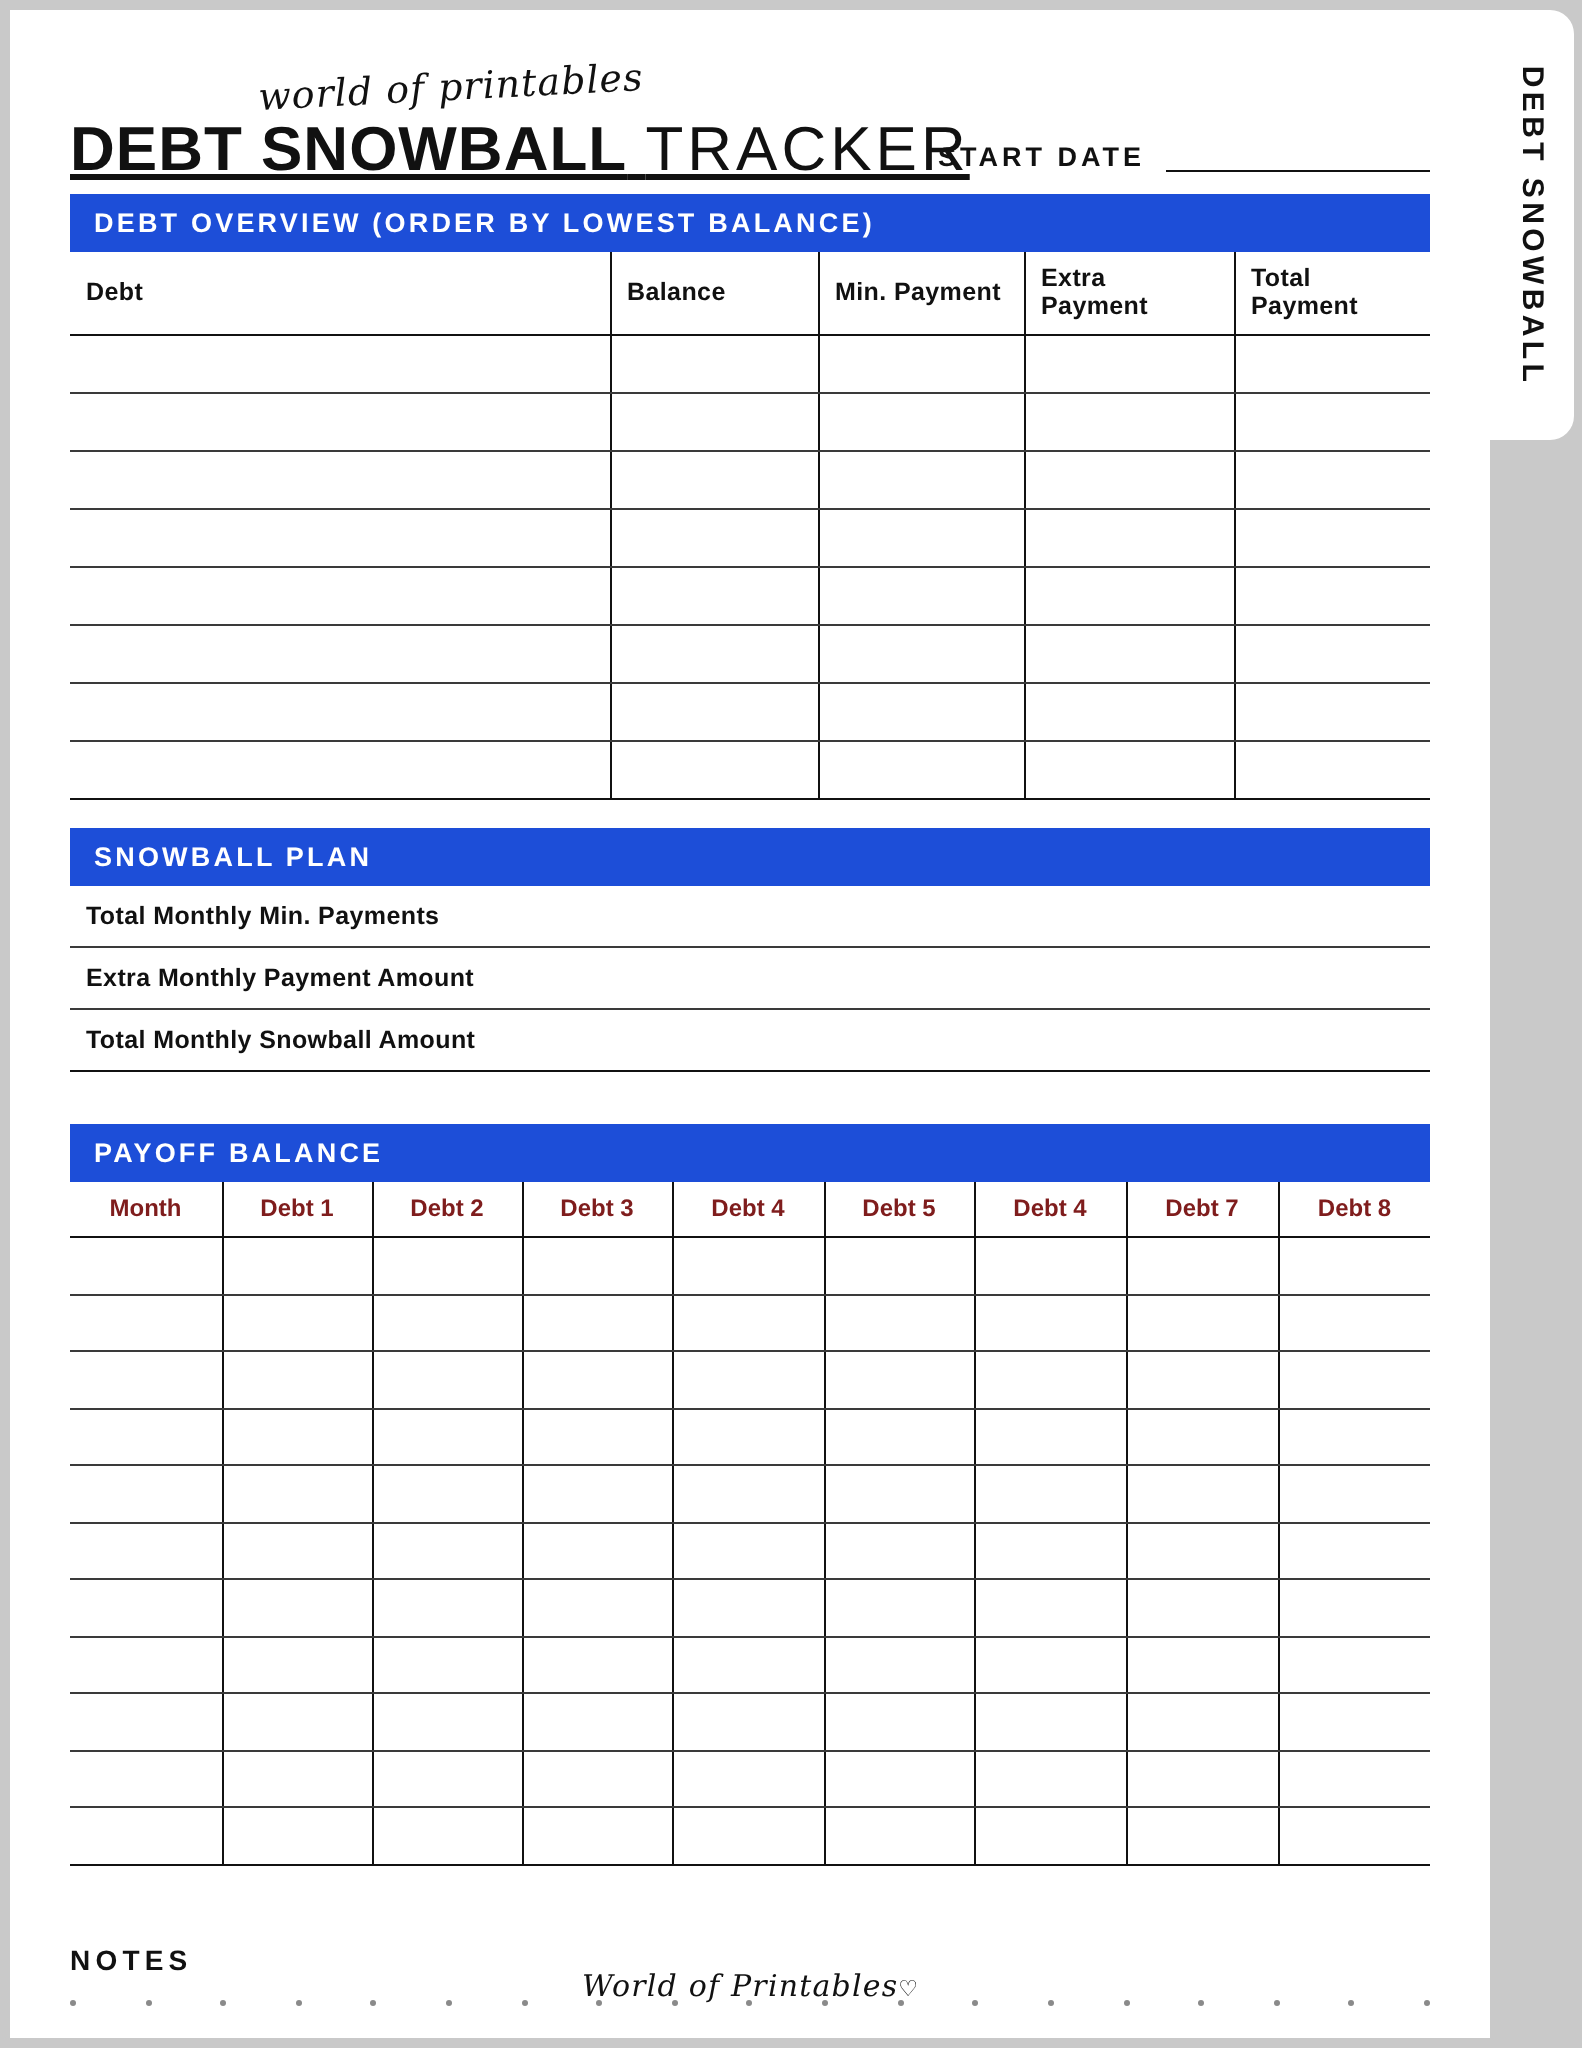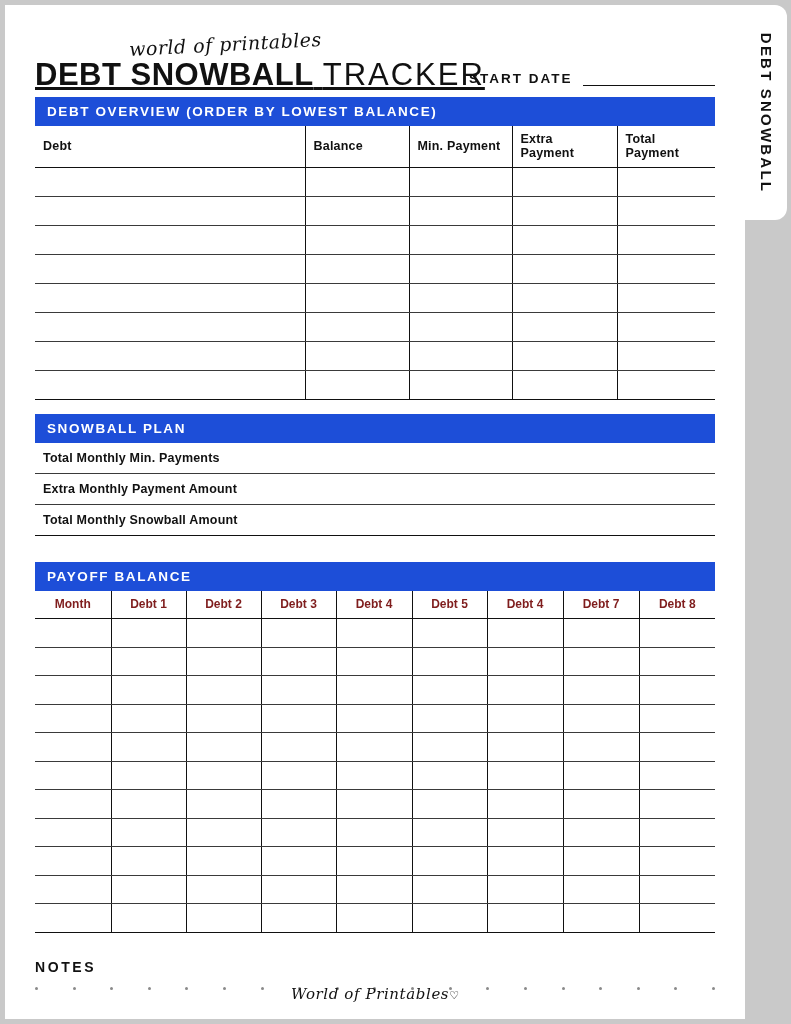--- a/index.html
+++ b/index.html
@@ -181,21 +181,21 @@
   .payoff-table th:first-child { border-left: none; }
   .payoff-table td {
     height: 28.5px;
     border-bottom: 1.1px solid #3a3a3a;
     border-left: 1.2px solid #111;
   }
   .payoff-table td:first-child { border-left: none; }
   .payoff-table tr:last-child td { border-bottom: 1.3px solid #111; }
 
   
-  .notes-wrap { margin-top: 26px; }
+  .notes-wrap { margin-top: 39px; }
   .notes-title {
     font-size: 14px;
     font-weight: bold;
     letter-spacing: 2.6px;
     color: #111;
     margin-bottom: 12px;
   }
   .dot-row {
     display: flex;
     justify-content: space-between;

